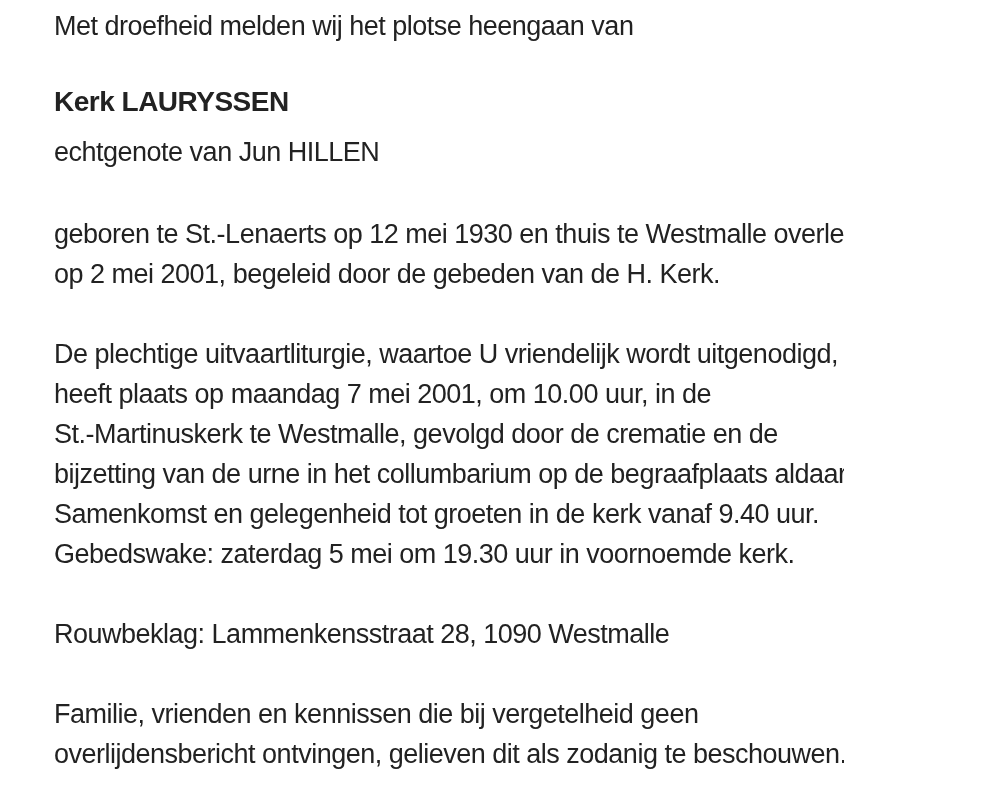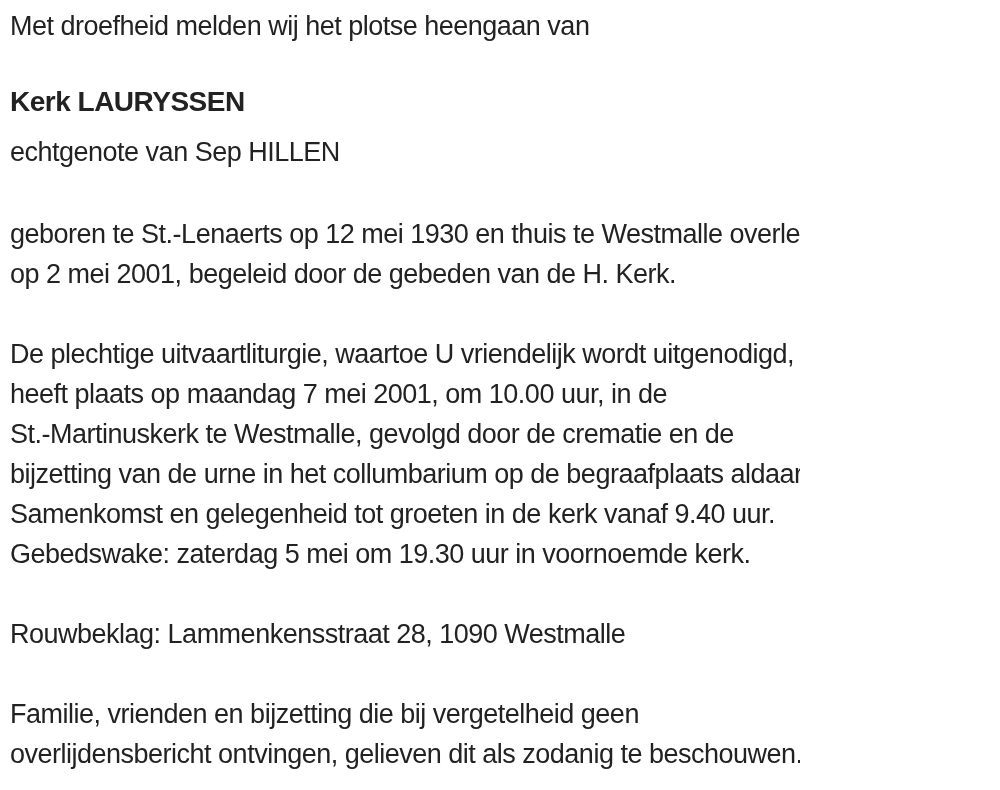--- a/index.html
+++ b/index.html
@@ -9,20 +9,21 @@
   }
   .page {
     width: 800px;
     height: 790px;
     background: #ffffff;
     overflow: hidden;
     box-sizing: border-box;
     padding: 6px 0 0 10px;
     font-family: "Liberation Sans", sans-serif;
     color: #222222;
+    margin-left: 44px;
   }
   .notice p {
     margin: 0 0 40px 0;
     font-size: 27px;
     line-height: 40px;
     letter-spacing: -0.5px;
     white-space: pre;
     font-weight: 400;
   }
   .notice p.intro {
@@ -37,26 +38,26 @@
     margin-bottom: 42px;
   }
 </style>
 </head>
 <body>
 
 <div class="page">
   <div class="notice">
     <p class="intro">Met droefheid melden wij het plotse heengaan van</p>
     <p class="name">Kerk LAURYSSEN</p>
-    <p class="relation">echtgenote van Sep HILLEN</p>
+    <p class="relation">echtgenote van Jun HILLEN</p>
     <p>geboren te St.-Lenaerts op 12 mei 1930 en thuis te Westmalle overleden
 op 2 mei 2001, begeleid door de gebeden van de H. Kerk.</p>
     <p>De plechtige uitvaartliturgie, waartoe U vriendelijk wordt uitgenodigd,
 heeft plaats op maandag 7 mei 2001, om 10.00 uur, in de
 St.-Martinuskerk te Westmalle, gevolgd door de crematie en de
 bijzetting van de urne in het collumbarium op de begraafplaats aldaar.
 Samenkomst en gelegenheid tot groeten in de kerk vanaf 9.40 uur.
 Gebedswake: zaterdag 5 mei om 19.30 uur in voornoemde kerk.</p>
     <p>Rouwbeklag: Lammenkensstraat 28, 1090 Westmalle</p>
-    <p>Familie, vrienden en bijzetting die bij vergetelheid geen
+    <p>Familie, vrienden en kennissen die bij vergetelheid geen
 overlijdensbericht ontvingen, gelieven dit als zodanig te beschouwen.</p>
   </div>
 </div>
 
 </body></html>

